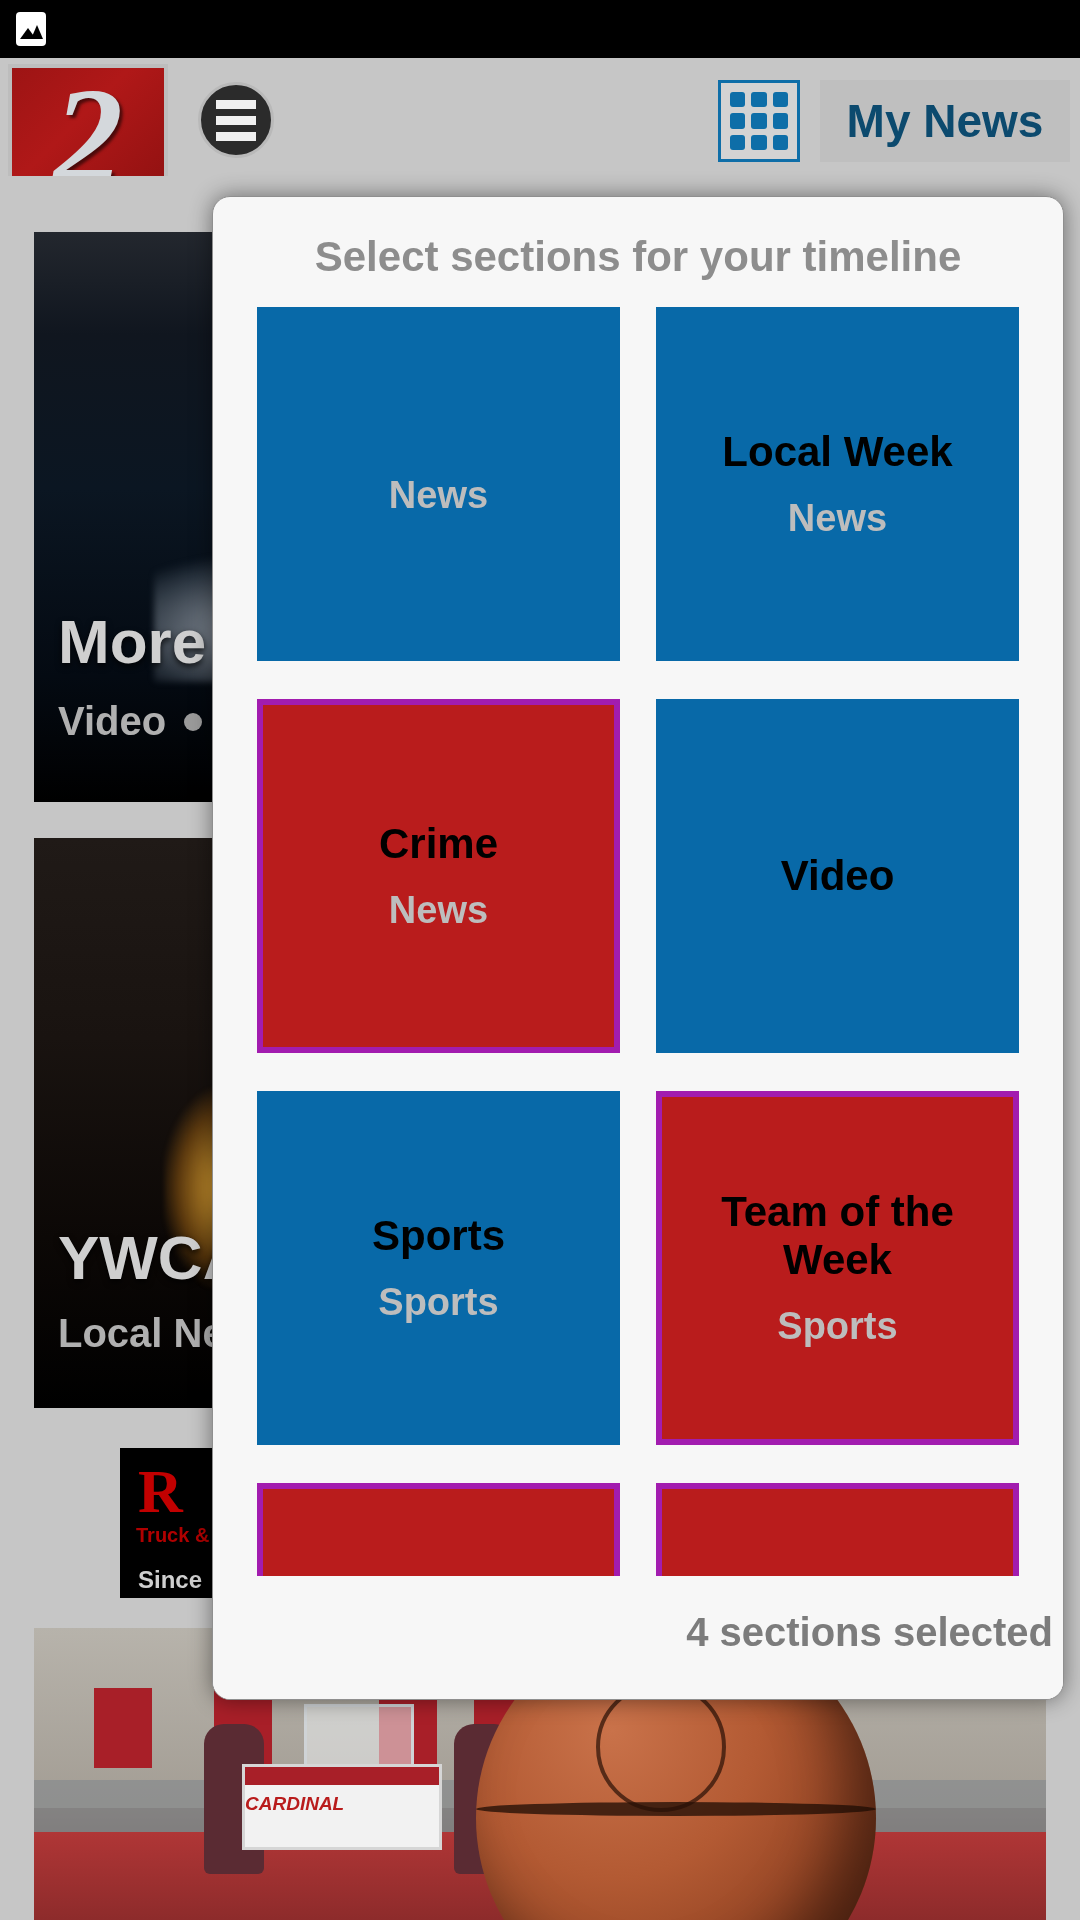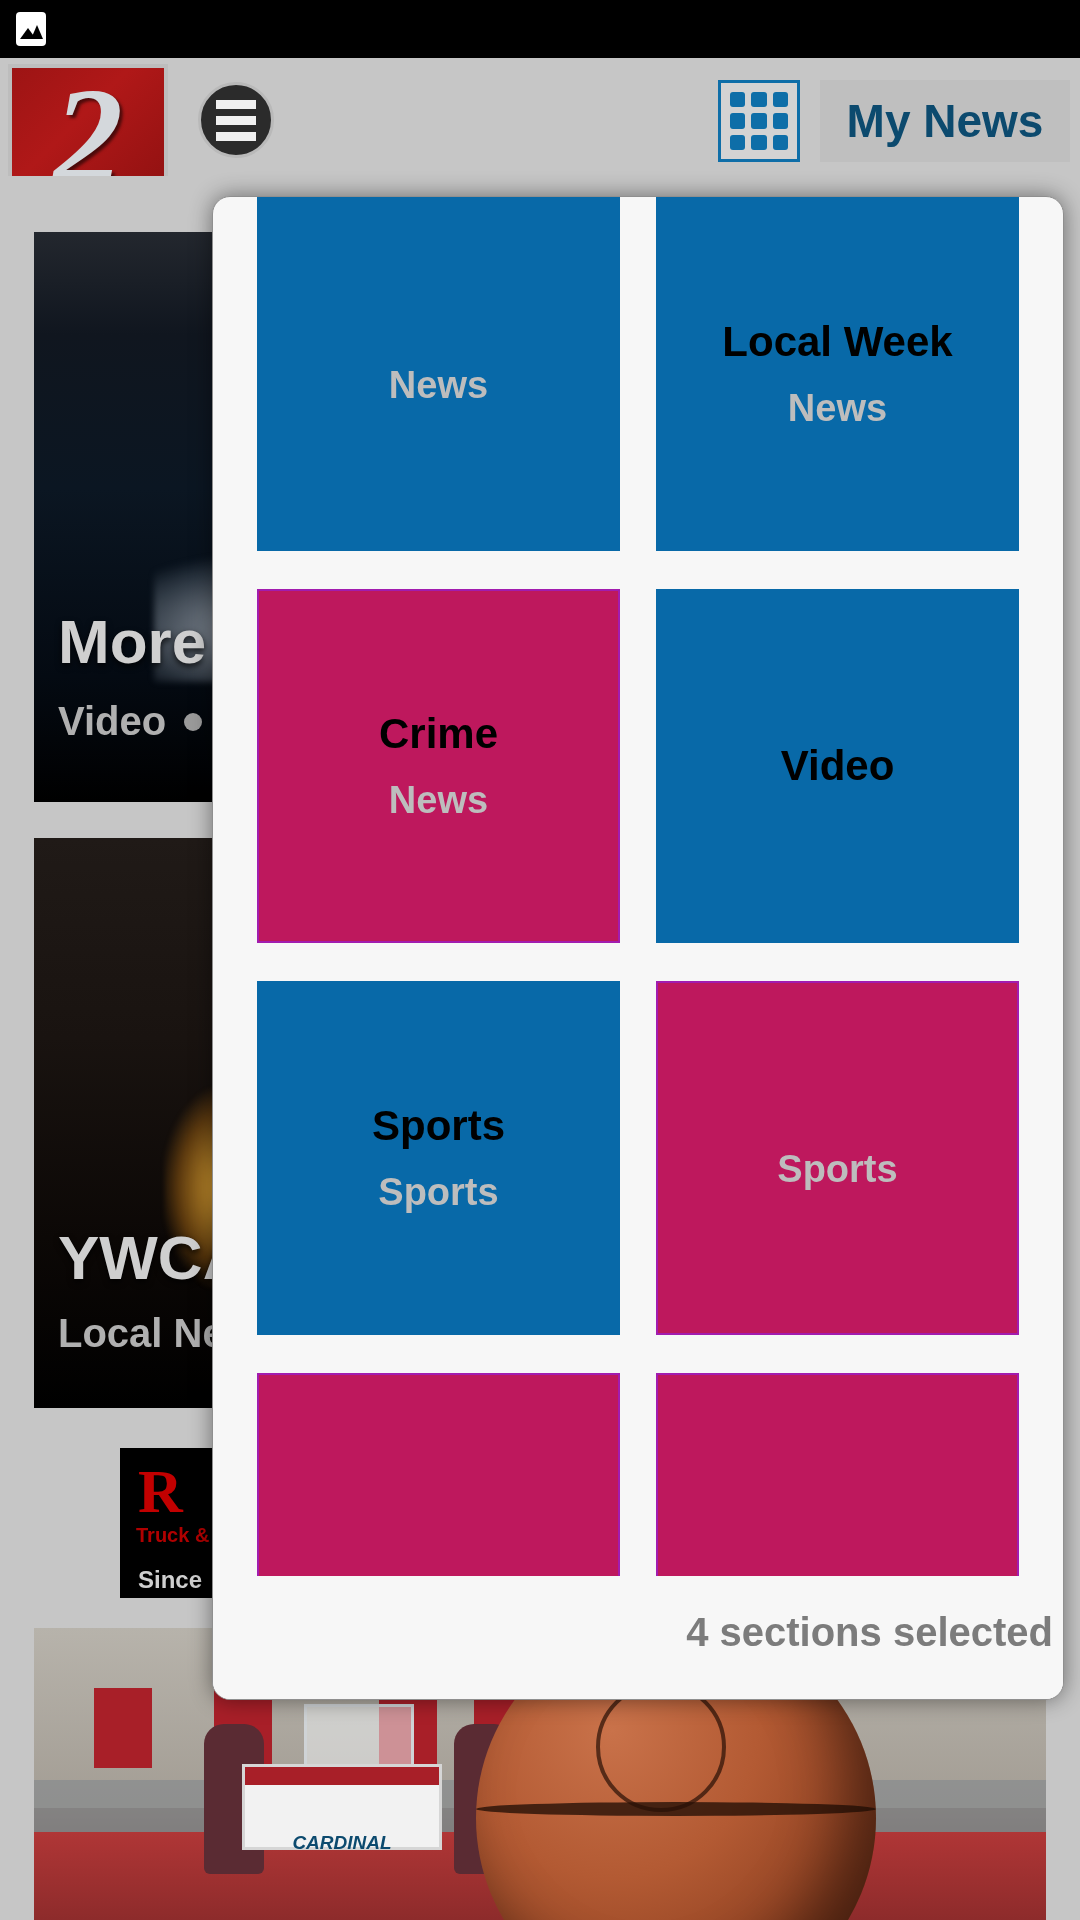--- a/index.html
+++ b/index.html
@@ -203,21 +203,21 @@
   }
   #gym-photo .person{
     position:absolute; bottom:18%; width:60px;height:150px;border-radius:20px 20px 6px 6px;
     background:#5a2b33;
   }
   #gym-photo .cardinal{
     position:absolute; left:208px; bottom:26%; width:200px;height:86px;background:#f2f2f2;
     border:3px solid #d6d6d6;
   }
   #gym-photo .cardinal .strip{ position:absolute;left:0;right:0;top:0;height:18px;background:#a81f28; }
-  #gym-photo .cardinal .txt{ position:absolute;left:0;right:0;top:26px;text-align:center;font-size:19px;font-weight:bold;color:#0c4a6e;font-style:italic;margin-top:39px; }
+  #gym-photo .cardinal .txt{ position:absolute;left:0;right:0;top:26px;text-align:left;font-size:19px;font-weight:bold;color:#b91c1c;font-style:italic; }
 
   
   #modal{
     position:absolute; left:212px; top:196px; width:852px; height:1504px;
     background:#f7f7f7; border-radius:18px;
     box-shadow: 0 0 22px rgba(0,0,0,.45);
     border:1px solid #8f8f8f;
     display:flex; flex-direction:column; overflow:hidden;
   }
   #modal-title{
@@ -229,21 +229,21 @@
     display:grid; grid-template-columns:1fr 1fr; gap:38px 36px;
     padding:0 44px;
     align-content:start;
   }
   .section-tile{
     height:354px;
     display:flex; flex-direction:column; align-items:center; justify-content:center;
     text-align:center; padding:10px 16px;
   }
   .section-tile.selected{ background:#0869a8; border:1px solid #0869a8; }
-  .section-tile.unselected{ background:#be185d; border:2px solid #a21caf; }
+  .section-tile.unselected{ background:#b91c1c; border:6px solid #a21caf; }
   .tile-name{
     font-size:42px; font-weight:bold; color:#000; line-height:1.12;
   }
   .tile-cat{
     margin-top:22px; font-size:38px; font-weight:bold; color:#bdbdbd;
   }
   .section-tile.unselected .tile-cat{ color:#bdbdbd; }
   #modal-footer{
     flex:0 0 auto; text-align:right; padding:34px 10px 44px;
     font-size:40px; font-weight:bold; color:#7c7c7c;
@@ -337,20 +337,21 @@
         <div class="txt">CARDINAL</div>
     </div>
     <div class="ball">
       <div class="circ"></div>
       <div class="brand">SPALDING</div>
     </div>
   </div>
 </div>
 
 <div id="modal">
+  <div id="modal-title">Select sections for your timeline</div>
 
   <div id="sections-grid">
       <div class="section-tile selected">
         <div class="tile-cat">News</div>
       </div>
       <div class="section-tile selected">
         <div class="tile-name">Local Week</div>
         <div class="tile-cat">News</div>
       </div>
       <div class="section-tile unselected">
@@ -358,20 +359,21 @@
         <div class="tile-cat">News</div>
       </div>
       <div class="section-tile selected">
         <div class="tile-name">Video</div>
       </div>
       <div class="section-tile selected">
         <div class="tile-name">Sports</div>
         <div class="tile-cat">Sports</div>
       </div>
       <div class="section-tile unselected">
+        <div class="tile-name">Team of the Week</div>
         <div class="tile-cat">Sports</div>
       </div>
       <div class="section-tile unselected">
         <div class="tile-name"></div>
       </div>
       <div class="section-tile unselected">
         <div class="tile-name"></div>
       </div>
     </div>
 

